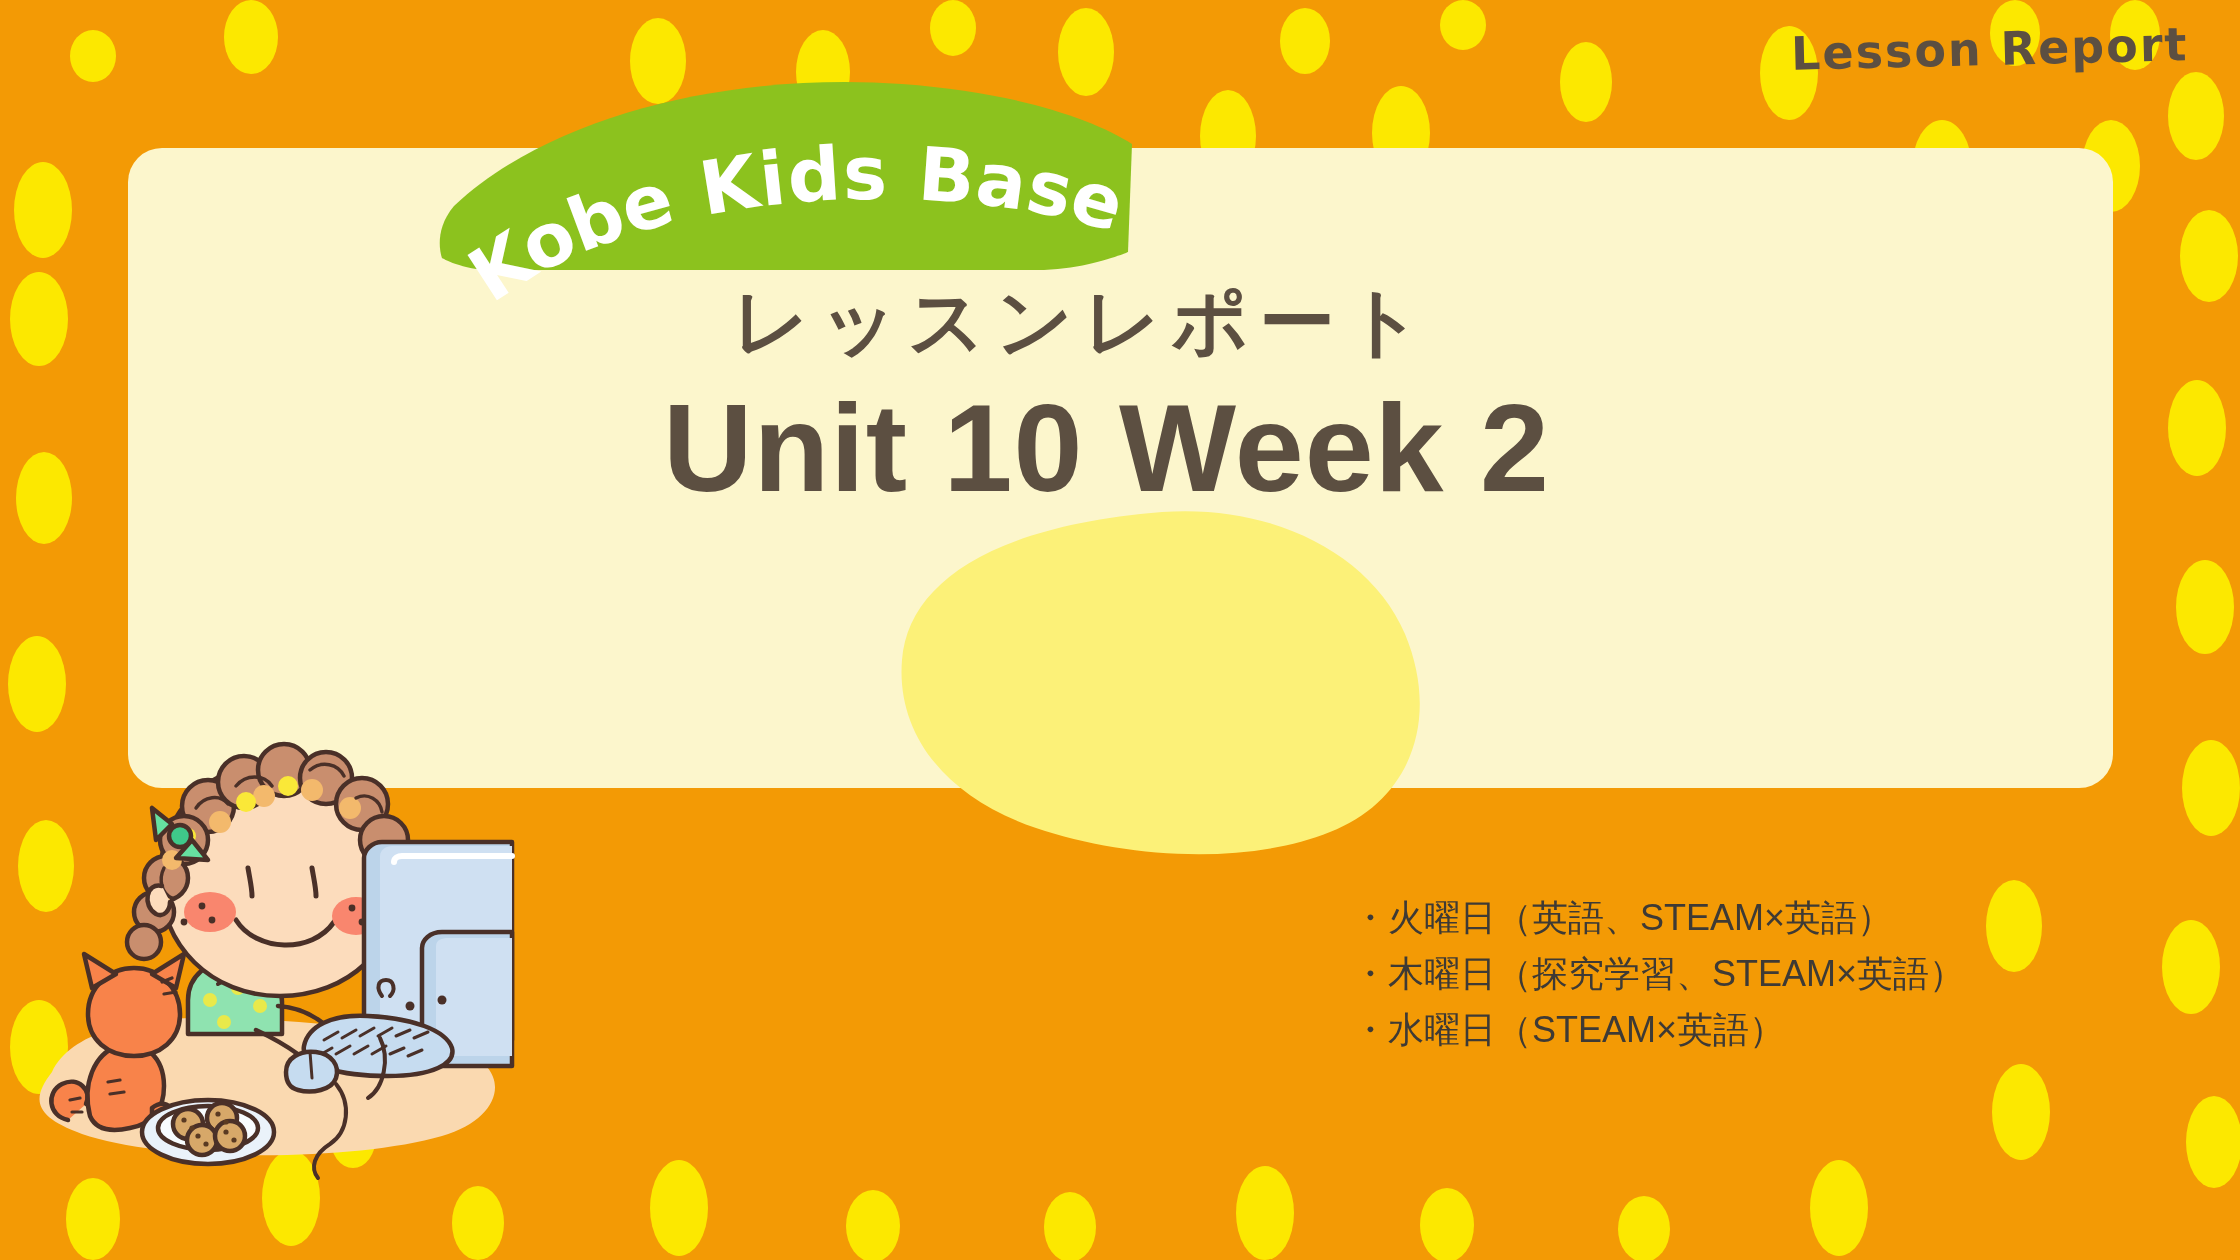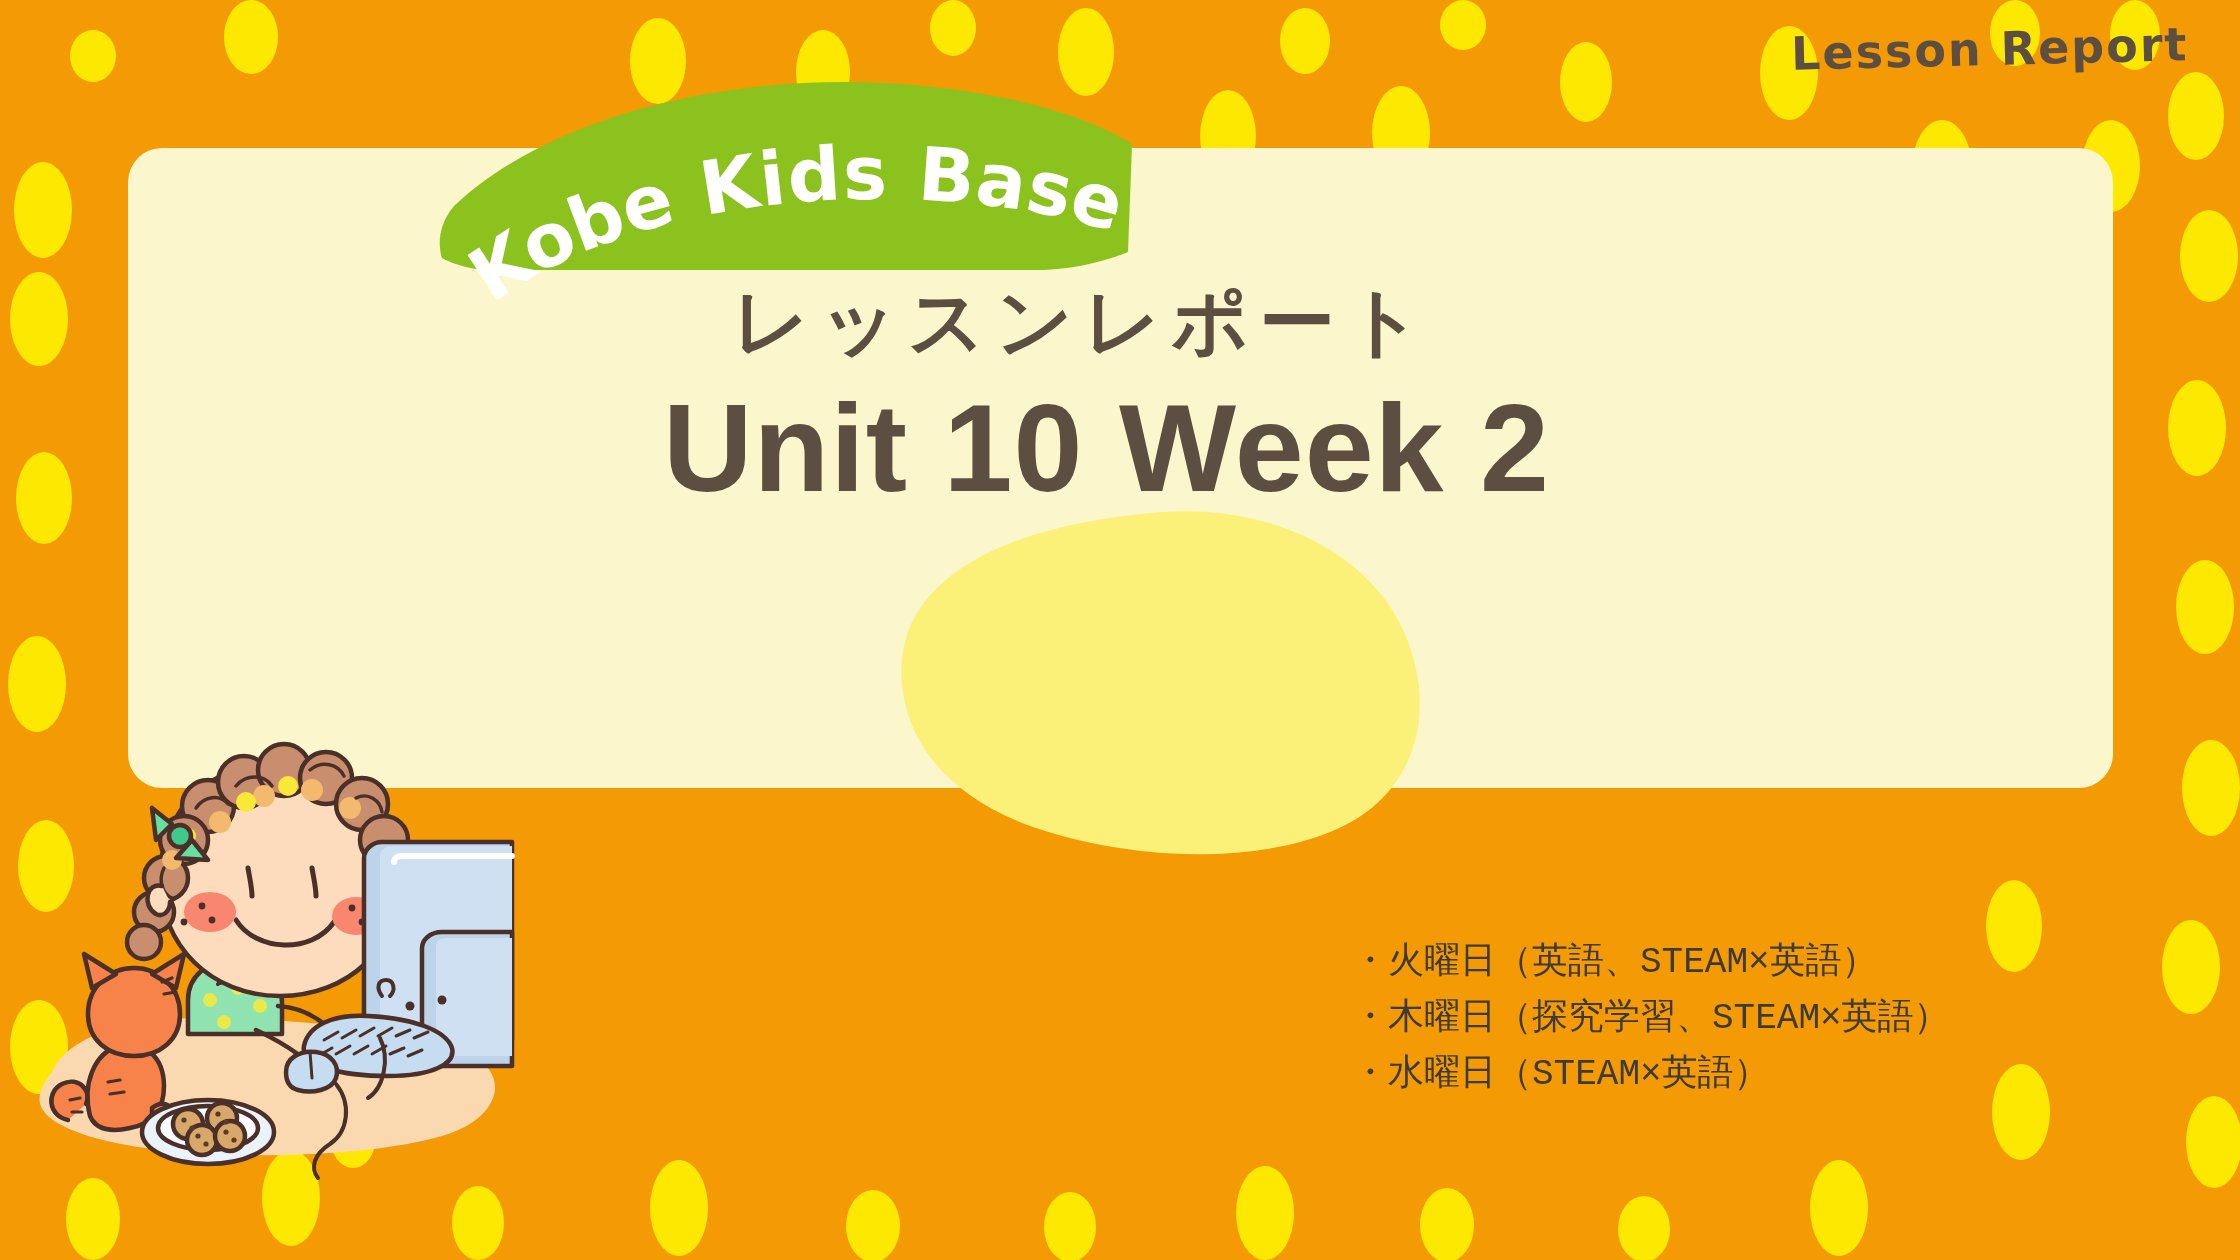--- a/index.html
+++ b/index.html
@@ -92,25 +92,24 @@
     z-index:3;
   }
   #blob svg { width:100%; height:100%; display:block; overflow:visible; }
 
   
   #schedule {
     position:absolute;
     left:1352px; top:890px;
     z-index:8;
     color:#3E3A35;
-    font-family:Liberation Mono, monospace;
+    font-family:Liberation Sans, sans-serif;
     font-size:36px;
     line-height:56px;
     white-space:nowrap;
-    margin-top:45px;
   }
   #schedule .sched-item { display:block; }
 
   
   #illustration {
     position:absolute;
     left:12px; top:700px;
     width:500px; height:490px;
     z-index:9;
   }

